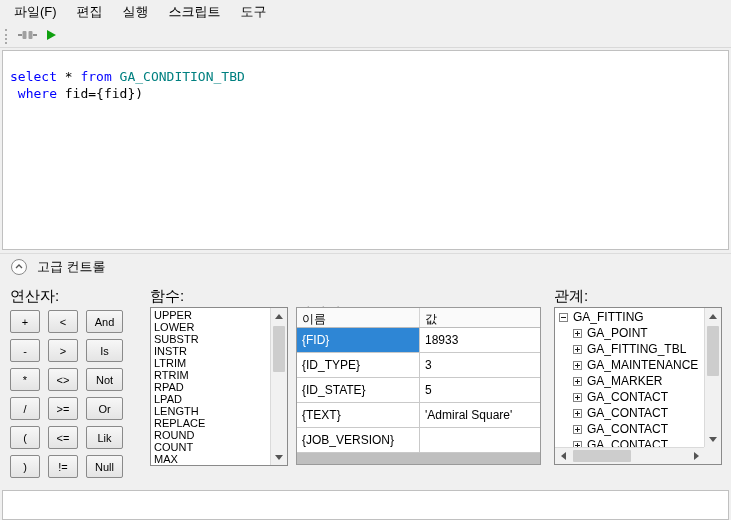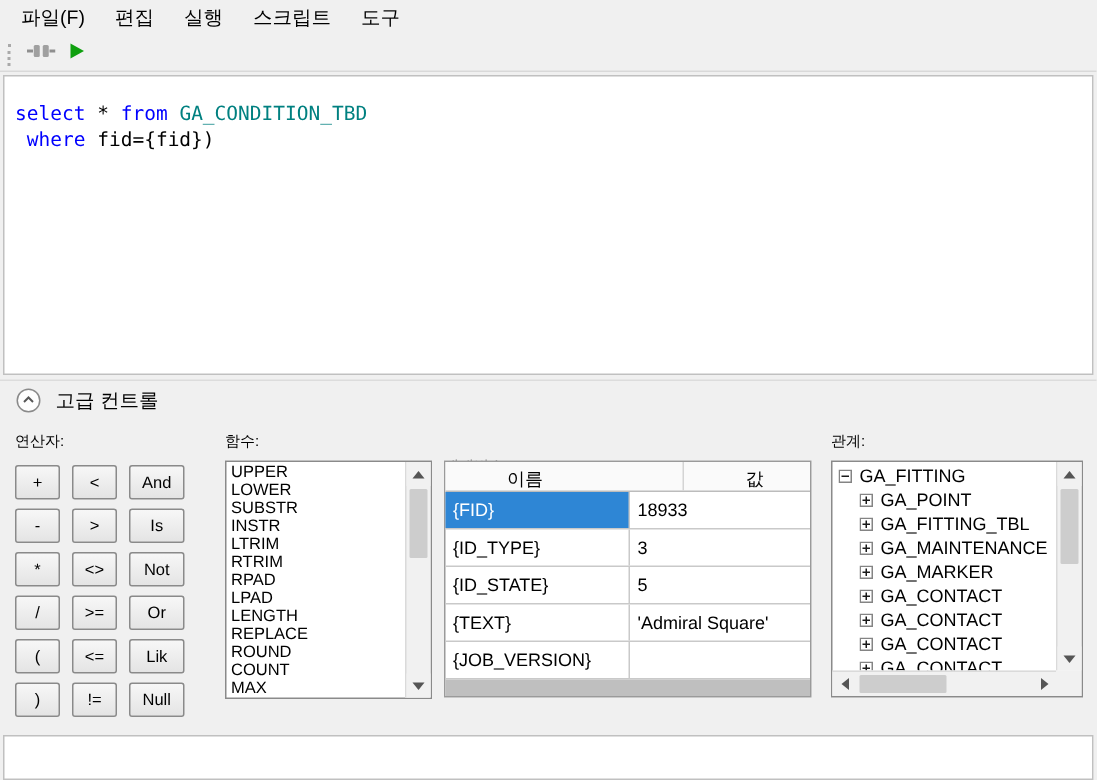--- a/index.html
+++ b/index.html
@@ -46,21 +46,21 @@
     display: flex; align-items: center; gap: 10px; padding-left: 11px;
     border-top: 1px solid #dcdcdc; background: #f0f0f0;
   }
   .collapse {
     width: 16px; height: 16px; border: 1px solid #8a8a8a; border-radius: 50%;
     background: #fdfdfd; display: flex; align-items: center; justify-content: center;
   }
   .advlabel { font-size: 13px; }
 
   
-  .seclabel { position: absolute; font-size: 10px; }
+  .seclabel { position: absolute; font-size: 15px; }
 
   
   .opgrid {
     position: absolute; left: 10px; top: 310px;
     display: grid; grid-template-columns: 30px 30px 37px; grid-auto-rows: 23px; gap: 6px 8px;
   }
   .opbtn {
     border: 1px solid #8a8a8a; border-radius: 2px;
     background: linear-gradient(#f7f7f7, #e4e4e4);
     font-family: "Liberation Sans", sans-serif; font-size: 11px;
@@ -92,21 +92,21 @@
   .tri.down  { border-left: 4px solid transparent; border-right: 4px solid transparent; border-top: 5px solid #555; }
   .tri.left  { border-top: 4px solid transparent; border-bottom: 4px solid transparent; border-right: 5px solid #555; }
   .tri.right { border-top: 4px solid transparent; border-bottom: 4px solid transparent; border-left: 5px solid #555; }
 
   
   .pgrid {
     position: absolute; left: 296px; top: 307px; width: 245px; height: 158px;
     background: #fff; border: 1px solid #9a9a9a; display: flex; flex-direction: column;
   }
   .pg-header { display: flex; height: 20px; background: #fafafa; border-bottom: 1px solid #bcbcbc; }
-  .pg-hcell { font-size: 12px; padding: 3px 0 0 5px; border-right: 1px solid #d4d4d4; width: 123px; margin-left: 36px; }
+  .pg-hcell { font-size: 12px; padding: 3px 0 0 5px; border-right: 1px solid #d4d4d4; width: 123px; }
   .pg-hcell:last-child { flex: 1; border-right: none; }
   .pg-row { display: flex; height: 25px; border-bottom: 1px solid #c9c9c9; }
   .pg-cell { font-size: 12px; padding: 5px 0 0 5px; overflow: hidden; white-space: nowrap; }
   .pg-name { width: 123px; border-right: 1px solid #c9c9c9; }
   .pg-val { flex: 1; }
   .pg-name.sel { background: var(--sel); color: #fff; }
   .pg-filler { flex: 1; background: #bfbfbf; }
 
   
   .tree {

